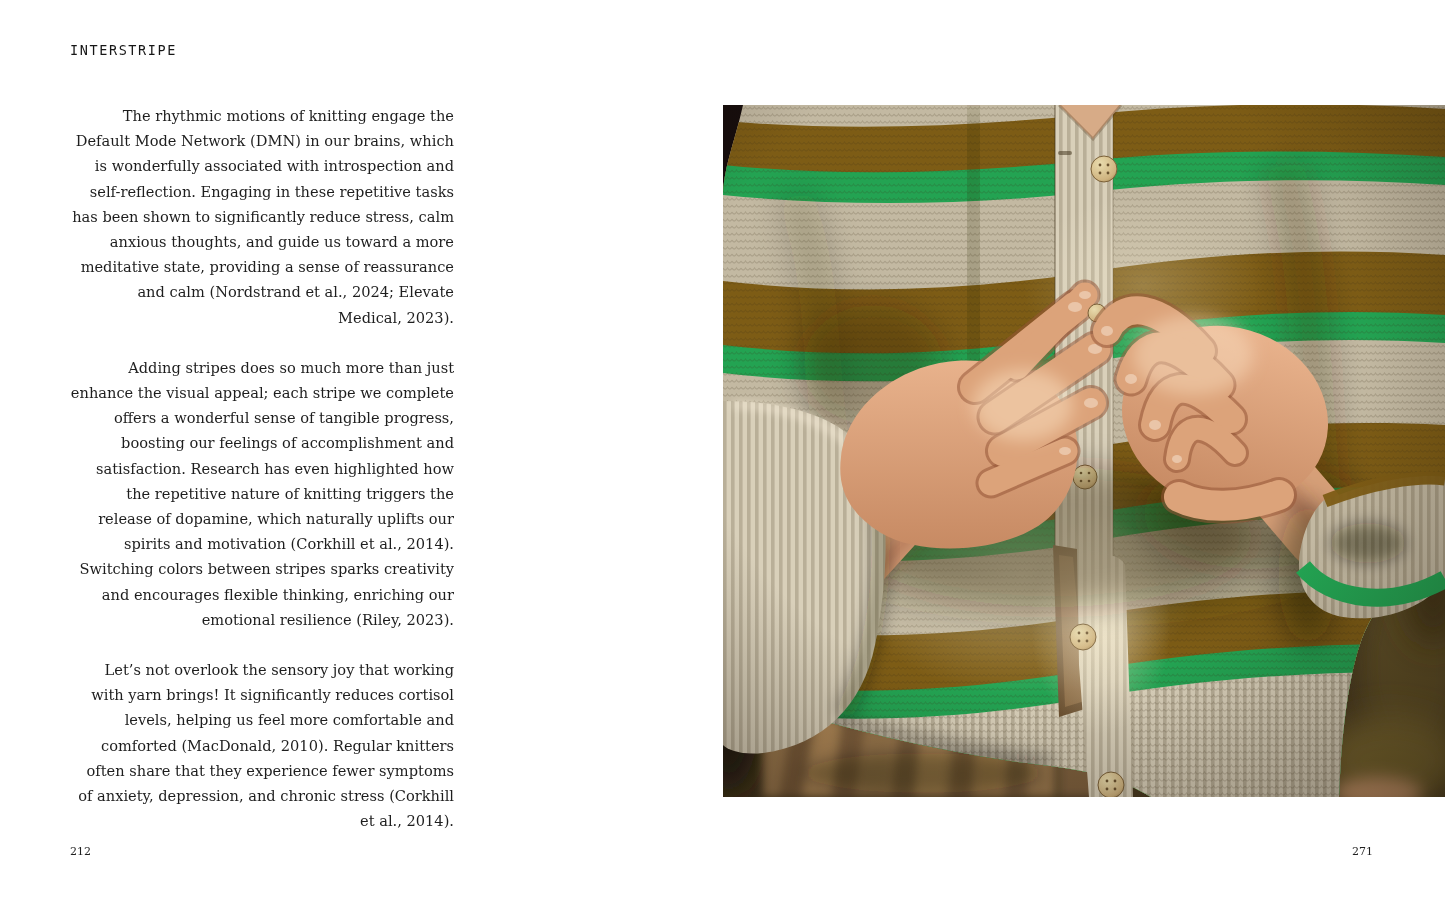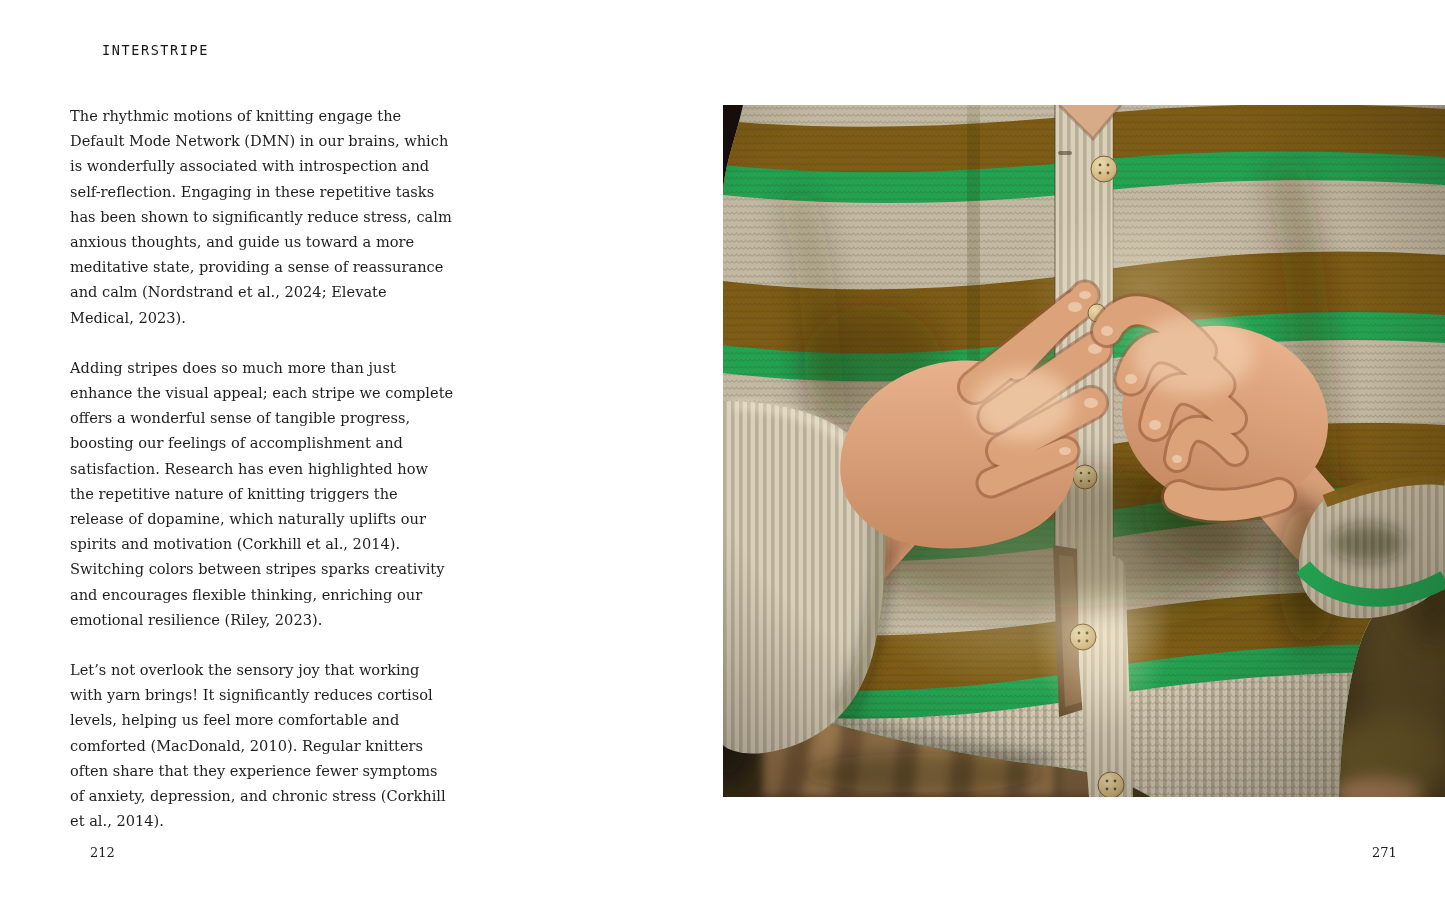--- a/index.html
+++ b/index.html
@@ -11,28 +11,28 @@
   html,body{margin:0;padding:0;}
   body{
     width:1445px;height:904px;background:var(--page-bg);
     font-family:"DejaVu Serif","Liberation Serif",serif;color:var(--ink);
     overflow:hidden;
   }
   .spread{position:relative;width:1445px;height:904px;background:var(--page-bg);}
   .running-header{
     position:absolute;left:70px;top:42px;
     font-family:"DejaVu Sans Mono","Liberation Mono",monospace;
-    font-size:13.5px;letter-spacing:1.6px;color:#161616;font-weight:500;margin-left:32px;
+    font-size:13.5px;letter-spacing:1.6px;color:#161616;font-weight:500;
   }
   .body-text{
     position:absolute;left:70px;top:103px;width:384px;
     font-size:14.6px;line-height:25.2px;color:#1e1e1e;
   }
-  .body-text p{margin:0 0 25px 0;}
-  .folio{position:absolute;font-size:13px;color:#1f1f1f;margin-left:20px;}
+  .body-text p{margin:0 0 25px 0;text-align:right;}
+  .folio{position:absolute;font-size:11px;color:#1f1f1f;}
   .folio-left{left:70px;top:845px;}
   .folio-right{left:1352px;top:845px;}
   .photo-figure{position:absolute;left:723px;top:105px;width:722px;height:692px;margin:0;}
   .photo-figure svg{display:block;width:722px;height:692px;}
 </style>
 </head>
 <body>
 
 <div class="spread">
 

